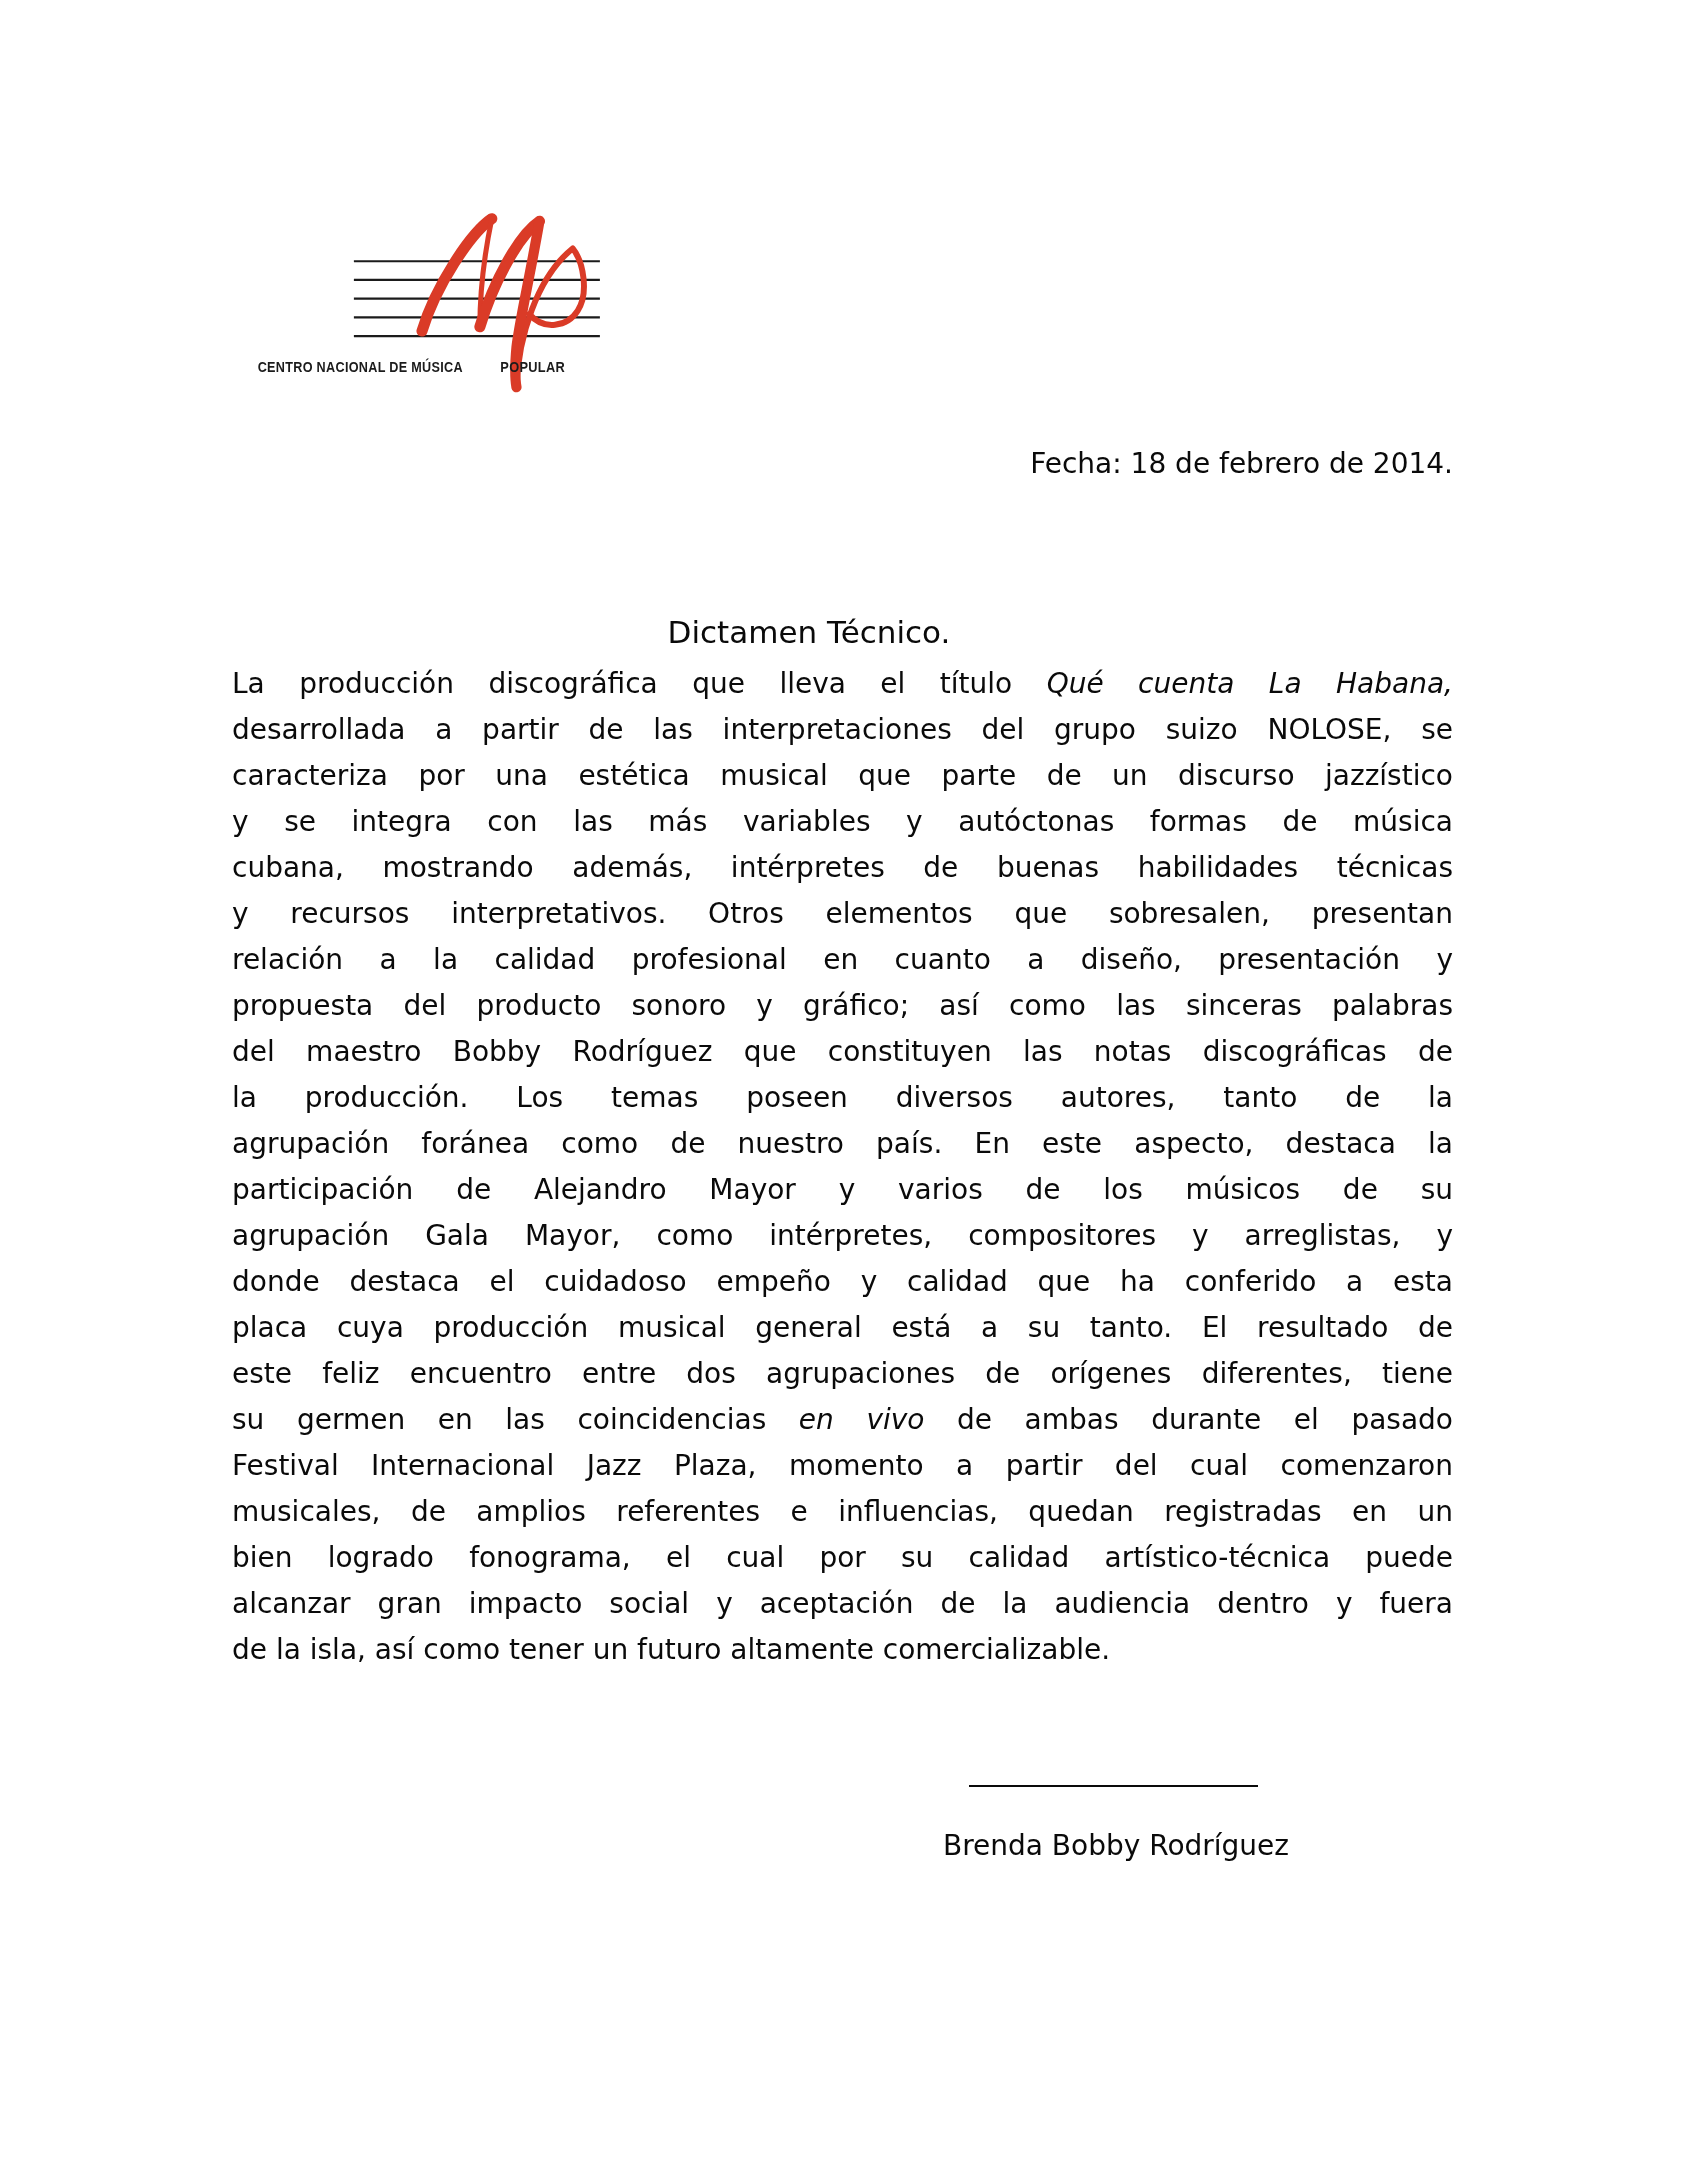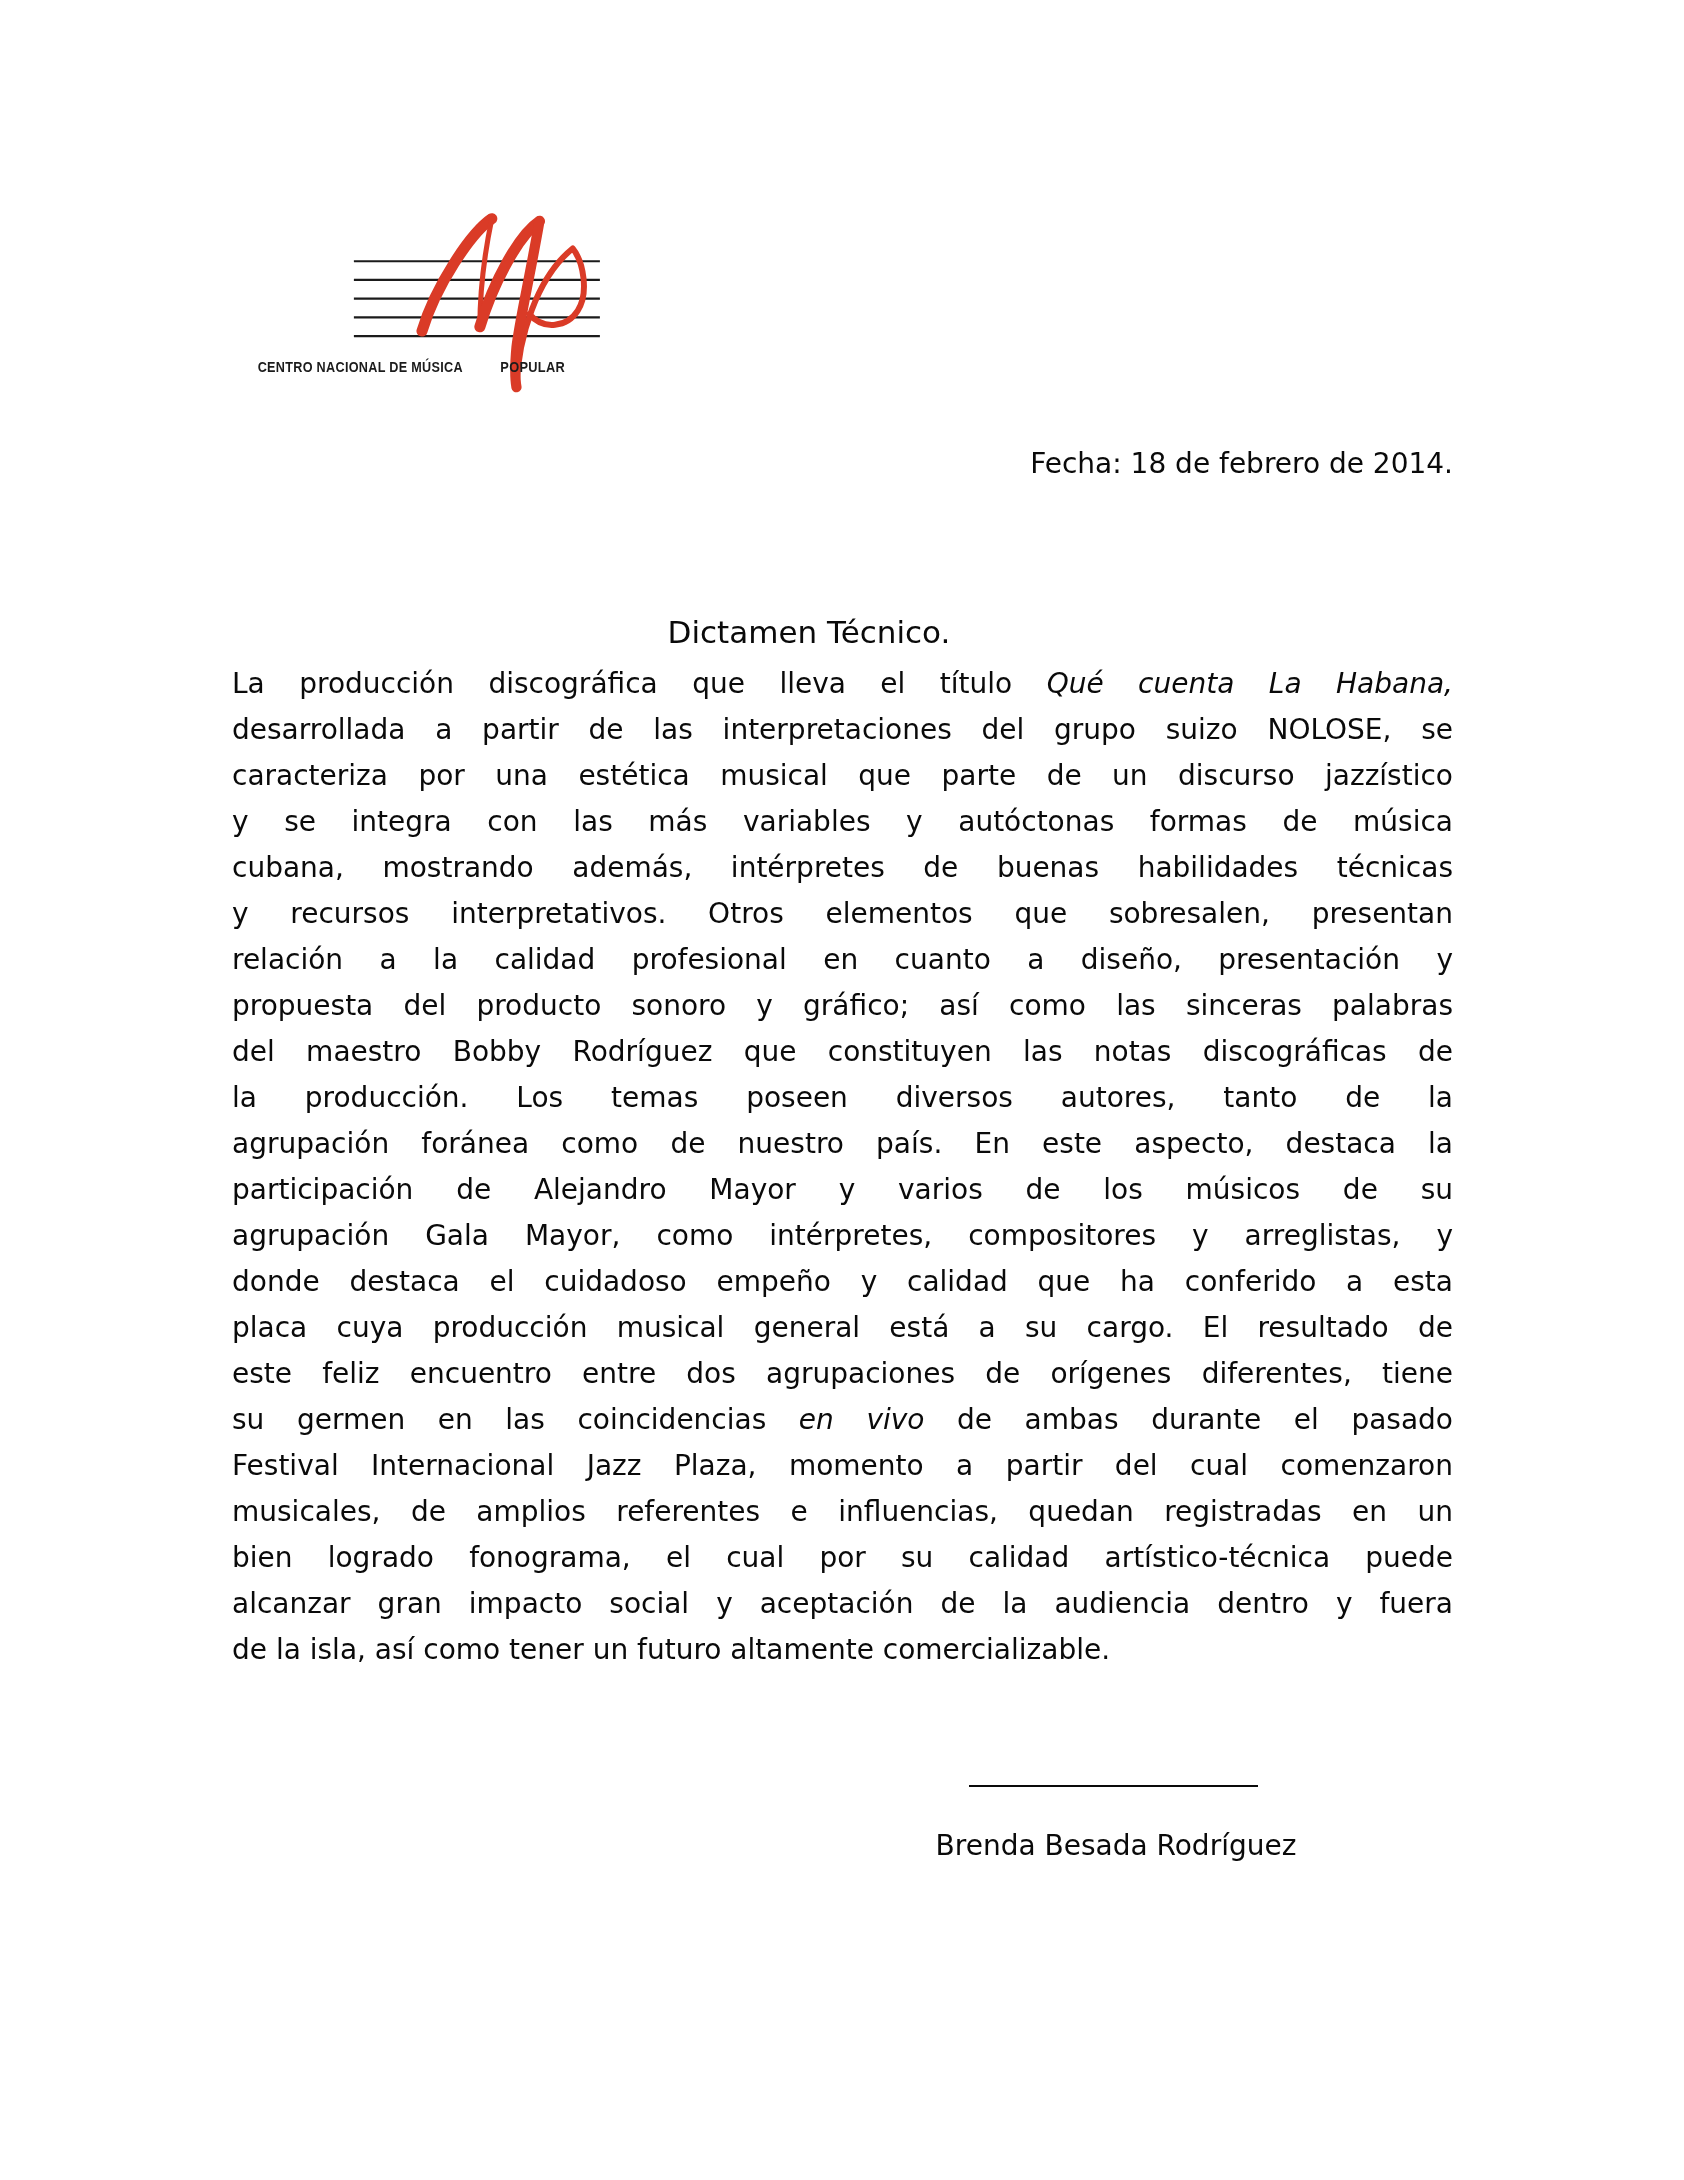--- a/index.html
+++ b/index.html
@@ -142,28 +142,28 @@
       <div class="line">cubana, mostrando además, intérpretes de buenas habilidades técnicas</div>
       <div class="line">y recursos interpretativos. Otros elementos que sobresalen, presentan</div>
       <div class="line">relación a la calidad profesional en cuanto a diseño, presentación y</div>
       <div class="line">propuesta del producto sonoro y gráfico; así como las sinceras palabras</div>
       <div class="line">del maestro Bobby Rodríguez que constituyen las notas discográficas de</div>
       <div class="line">la producción. Los temas poseen diversos autores, tanto de la</div>
       <div class="line">agrupación foránea como de nuestro país. En este aspecto, destaca la</div>
       <div class="line">participación de Alejandro Mayor y varios de los músicos de su</div>
       <div class="line">agrupación Gala Mayor, como intérpretes, compositores y arreglistas, y</div>
       <div class="line">donde destaca el cuidadoso empeño y calidad que ha conferido a esta</div>
-      <div class="line">placa cuya producción musical general está a su cargo. El resultado de</div>
+      <div class="line">placa cuya producción musical general está a su tanto. El resultado de</div>
       <div class="line">este feliz encuentro entre dos agrupaciones de orígenes diferentes, tiene</div>
       <div class="line">su germen en las coincidencias <i>en vivo</i> de ambas durante el pasado</div>
       <div class="line">Festival Internacional Jazz Plaza, momento a partir del cual comenzaron</div>
       <div class="line">musicales, de amplios referentes e influencias, quedan registradas en un</div>
       <div class="line">bien logrado fonograma, el cual por su calidad artístico-técnica puede</div>
       <div class="line">alcanzar gran impacto social y aceptación de la audiencia dentro y fuera</div>
       <div class="line last">de la isla, así como tener un futuro altamente comercializable.</div>
     </div>
 
   <div class="signature-rule"></div>
-  <div class="signature-name">Brenda Besada Rodríguez</div>
+  <div class="signature-name">Brenda Bobby Rodríguez</div>
   <div class="signature-role">Musicóloga CNMP</div>
 
 </div>
 
 
 </body></html>

